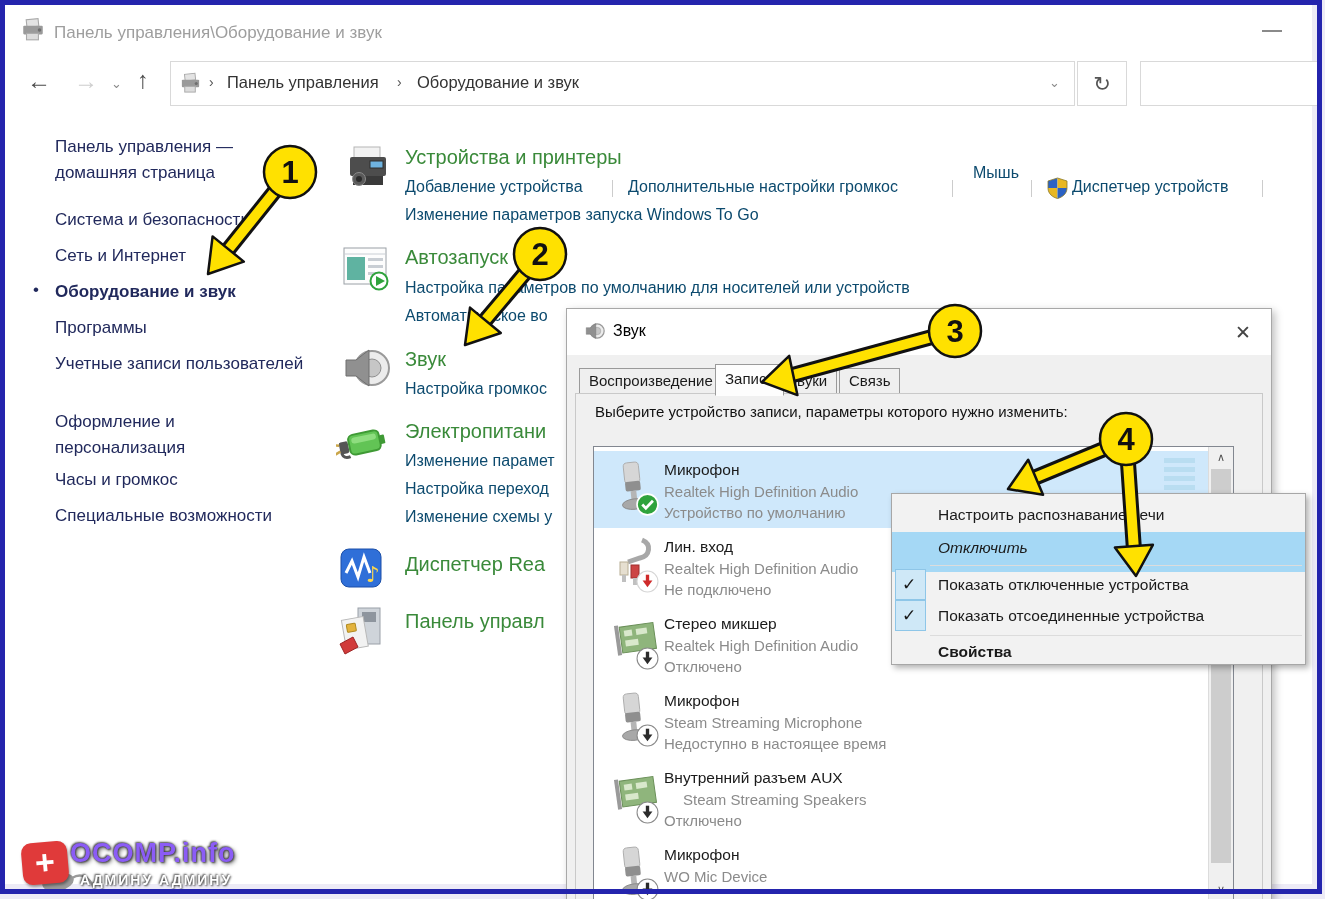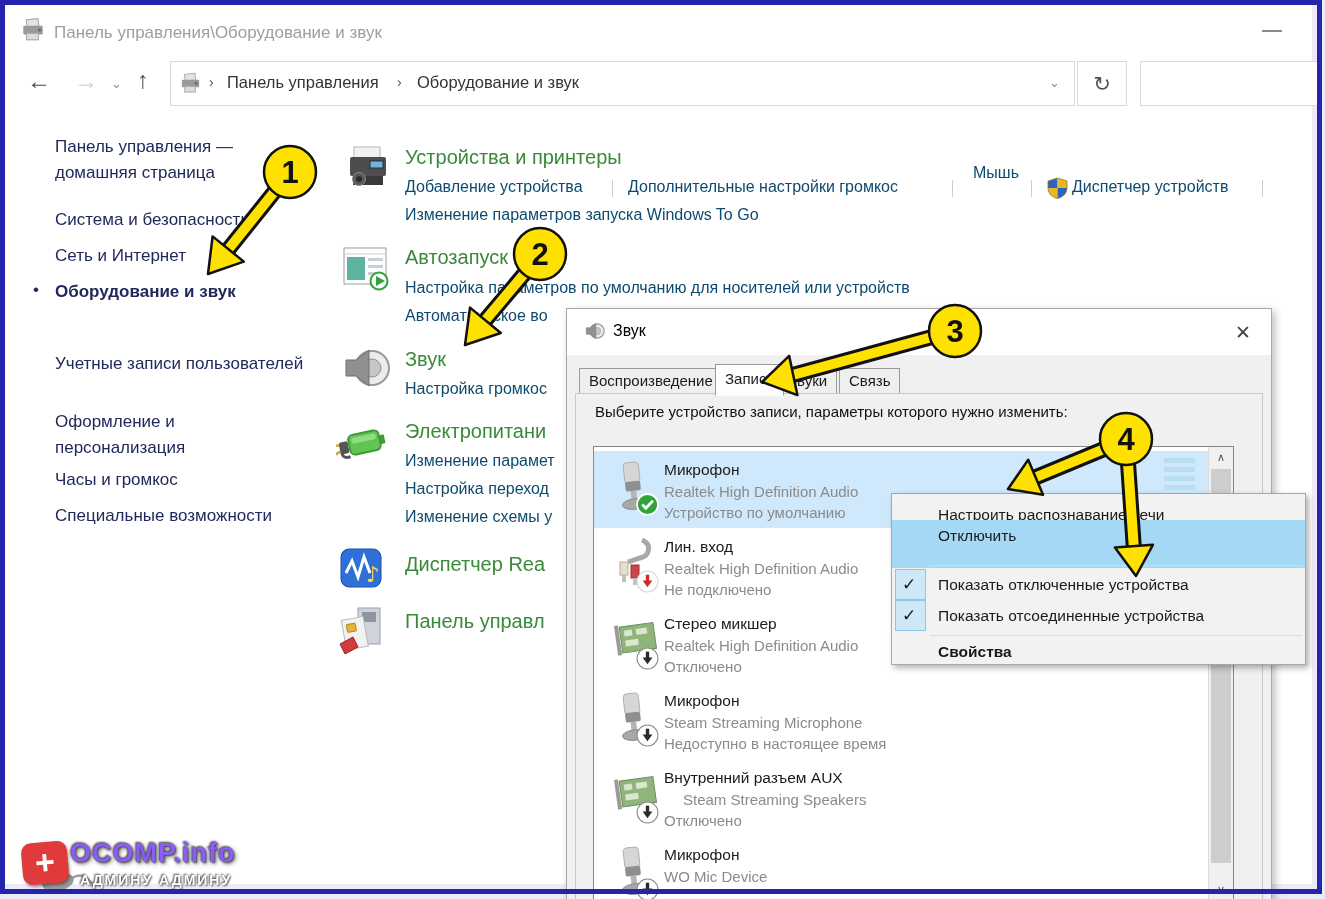--- a/index.html
+++ b/index.html
@@ -120,20 +120,21 @@
 
     <div class="abs box" id="searchbox" style="left:1140px;top:61px;width:178px;height:43px;">
       <input value="" style="">
     </div>
 
     <div class="abs side-item" style="left:55px;top:134px;">Панель управления — домашняя страница</div>
     <div class="abs side-item" style="left:55px;top:207px;">Система и безопасность</div>
     <div class="abs side-item" style="left:55px;top:243px;">Сеть и Интернет</div>
     <span class="abs bullet" style="left:33px;top:280px;">•</span>
     <div class="abs side-item bold" style="left:55px;top:279px;">Оборудование и звук</div>
+    <div class="abs side-item" style="left:55px;top:315px;">Программы</div>
     <div class="abs side-item" style="left:55px;top:351px;">Учетные записи пользователей</div>
     <div class="abs side-item" style="left:55px;top:409px;">Оформление и персонализация</div>
     <div class="abs side-item" style="left:55px;top:467px;">Часы и громкос</div>
     <div class="abs side-item" style="left:55px;top:503px;">Специальные возможности</div>
 
     <div class="abs" style="left:344px;top:144px;">
       <svg width="48" height="48" viewBox="0 0 48 48">
         <rect x="10" y="3" width="26" height="12" fill="#f2f2f2" stroke="#b5b5b5"></rect>
         <rect x="6" y="13" width="36" height="19" rx="2" fill="#4d4d4d"></rect>
         <rect x="26" y="17" width="13" height="7" fill="#6fb3e0" stroke="#2f2f2f"></rect>
@@ -413,21 +414,21 @@
         <div class="sb-thumb"></div>
         <div class="sb-btn" style="bottom:0;">∨</div>
       </div>
     </div>
   </div>
 
   <div class="abs" id="cmenu">
     <div class="mitem" style="top:5px;">
       <span class="mlabel">Настроить распознавание речи</span>
     </div>
-    <div class="mitem hl" style="top:26px;height:48px;">
+    <div class="mitem hl" style="top:38px;height:40px;font-style:italic;">
       <span class="mlabel">Отключить</span>
     </div>
     <div class="msep" style="top:71px;"></div>
     <div class="mitem" style="top:75px;">
       <span class="mcheckbox"></span>
       <span class="mcheck">✓</span>
       <span class="mlabel">Показать отключенные устройства</span>
     </div>
     <div class="mitem" style="top:106px;">
       <span class="mcheckbox"></span>

